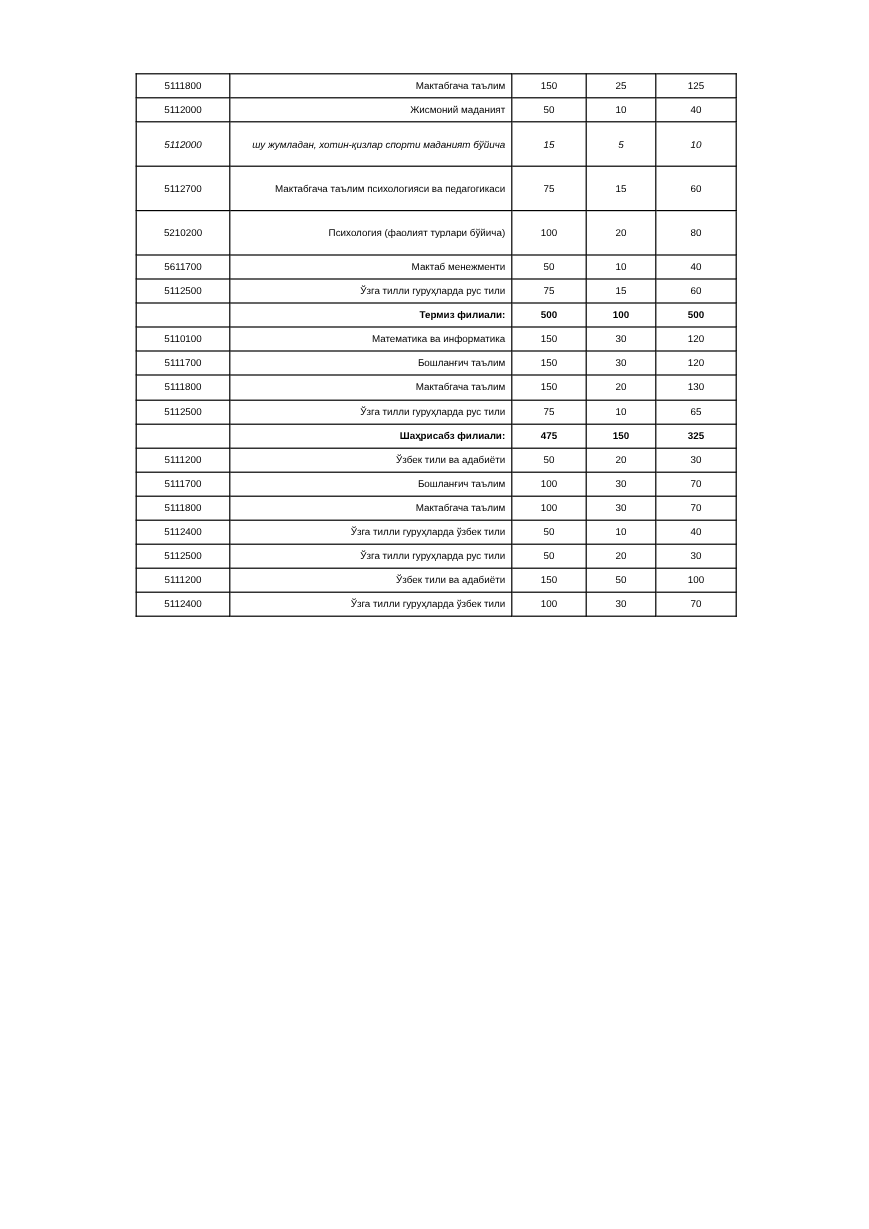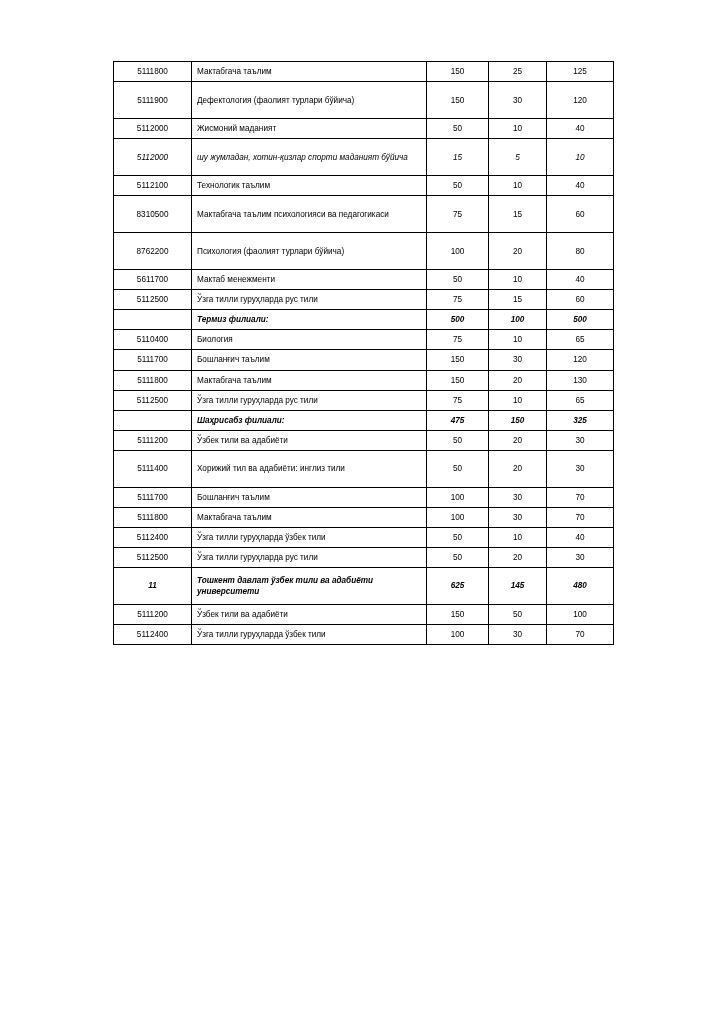--- a/index.html
+++ b/index.html
@@ -38,24 +38,24 @@
     vertical-align: middle;
     color: #000000;
   }
   col.c-code  { width: 78px; }
   col.c-name  { width: 235px; }
   col.c-n1    { width: 62px; }
   col.c-n2    { width: 58px; }
   col.c-n3    { width: 67px; }
 
   td.code { text-align: center; }
-  td.name { text-align: left; }
+  td.name { text-align: right; }
   td.num  { text-align: center; }
 
-  tr.bold td { font-weight: bold; font-style: italic; }
+  tr.bold td { font-weight: bold; }
   tr.italic td { font-style: italic; }
   tr.tall td { height: 28px; }
 </style>
 </head>
 <body>
 
 <div class="page">
   <table class="doc-table">
     <colgroup>
       <col class="c-code">
@@ -65,57 +65,43 @@
       <col class="c-n3">
     </colgroup>
     <tbody>
         <tr>
           <td class="code">5111800</td>
           <td class="name">Мактабгача таълим</td>
           <td class="num">150</td>
           <td class="num">25</td>
           <td class="num">125</td>
         </tr>
-        <tr class=" tall">
-          <td class="code">5111900</td>
-          <td class="name">Дефектология (фаолият турлари бўйича)</td>
-          <td class="num">150</td>
-          <td class="num">30</td>
-          <td class="num">120</td>
-        </tr>
         <tr>
           <td class="code">5112000</td>
           <td class="name">Жисмоний маданият</td>
           <td class="num">50</td>
           <td class="num">10</td>
           <td class="num">40</td>
         </tr>
         <tr class="italic tall">
           <td class="code">5112000</td>
           <td class="name">шу жумладан, хотин-қизлар спорти маданият бўйича</td>
           <td class="num">15</td>
           <td class="num">5</td>
           <td class="num">10</td>
         </tr>
-        <tr>
-          <td class="code">5112100</td>
-          <td class="name">Технологик таълим</td>
-          <td class="num">50</td>
-          <td class="num">10</td>
-          <td class="num">40</td>
-        </tr>
         <tr class=" tall">
-          <td class="code">8310500</td>
+          <td class="code">5112700</td>
           <td class="name">Мактабгача таълим психологияси ва педагогикаси</td>
           <td class="num">75</td>
           <td class="num">15</td>
           <td class="num">60</td>
         </tr>
         <tr class=" tall">
-          <td class="code">8762200</td>
+          <td class="code">5210200</td>
           <td class="name">Психология (фаолият турлари бўйича)</td>
           <td class="num">100</td>
           <td class="num">20</td>
           <td class="num">80</td>
         </tr>
         <tr>
           <td class="code">5611700</td>
           <td class="name">Мактаб менежменти</td>
           <td class="num">50</td>
           <td class="num">10</td>
@@ -129,25 +115,25 @@
           <td class="num">60</td>
         </tr>
         <tr class="bold">
           <td class="code"></td>
           <td class="name">Термиз филиали:</td>
           <td class="num">500</td>
           <td class="num">100</td>
           <td class="num">500</td>
         </tr>
         <tr>
-          <td class="code">5110400</td>
-          <td class="name">Биология</td>
-          <td class="num">75</td>
-          <td class="num">10</td>
-          <td class="num">65</td>
+          <td class="code">5110100</td>
+          <td class="name">Математика ва информатика</td>
+          <td class="num">150</td>
+          <td class="num">30</td>
+          <td class="num">120</td>
         </tr>
         <tr>
           <td class="code">5111700</td>
           <td class="name">Бошланғич таълим</td>
           <td class="num">150</td>
           <td class="num">30</td>
           <td class="num">120</td>
         </tr>
         <tr>
           <td class="code">5111800</td>
@@ -170,27 +156,20 @@
           <td class="num">150</td>
           <td class="num">325</td>
         </tr>
         <tr>
           <td class="code">5111200</td>
           <td class="name">Ўзбек тили ва адабиёти</td>
           <td class="num">50</td>
           <td class="num">20</td>
           <td class="num">30</td>
         </tr>
-        <tr class=" tall">
-          <td class="code">5111400</td>
-          <td class="name">Хорижий тил ва адабиёти: инглиз тили</td>
-          <td class="num">50</td>
-          <td class="num">20</td>
-          <td class="num">30</td>
-        </tr>
         <tr>
           <td class="code">5111700</td>
           <td class="name">Бошланғич таълим</td>
           <td class="num">100</td>
           <td class="num">30</td>
           <td class="num">70</td>
         </tr>
         <tr>
           <td class="code">5111800</td>
           <td class="name">Мактабгача таълим</td>
@@ -204,27 +183,20 @@
           <td class="num">50</td>
           <td class="num">10</td>
           <td class="num">40</td>
         </tr>
         <tr>
           <td class="code">5112500</td>
           <td class="name">Ўзга тилли гуруҳларда рус тили</td>
           <td class="num">50</td>
           <td class="num">20</td>
           <td class="num">30</td>
-        </tr>
-        <tr class="bold tall">
-          <td class="code">11</td>
-          <td class="name">Тошкент давлат ўзбек тили ва адабиёти университети</td>
-          <td class="num">625</td>
-          <td class="num">145</td>
-          <td class="num">480</td>
         </tr>
         <tr>
           <td class="code">5111200</td>
           <td class="name">Ўзбек тили ва адабиёти</td>
           <td class="num">150</td>
           <td class="num">50</td>
           <td class="num">100</td>
         </tr>
         <tr>
           <td class="code">5112400</td>

